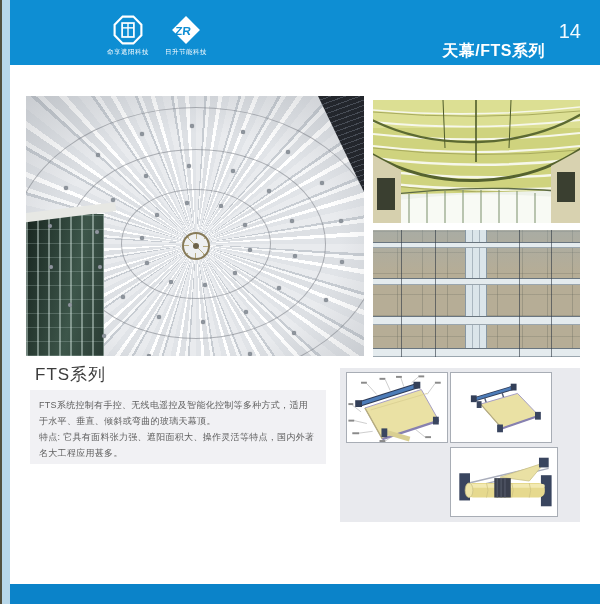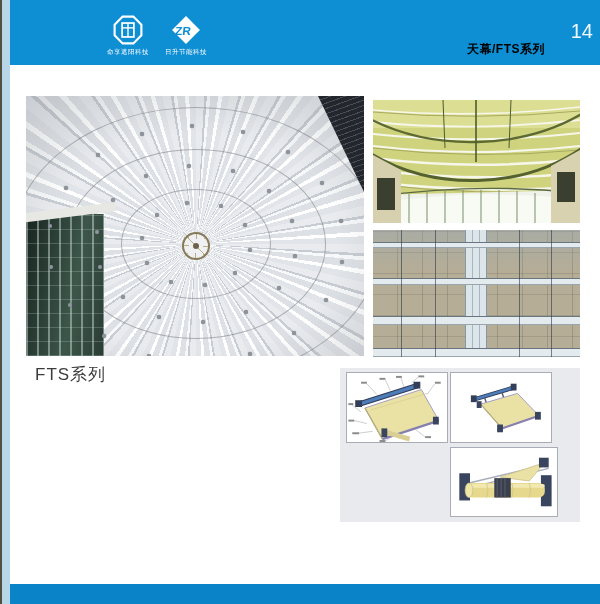--- a/index.html
+++ b/index.html
@@ -10,22 +10,22 @@
   .edge-dark  { position:absolute; left:0; top:0; width:2px; height:604px; background:#51503e; }
   .edge-pale  { position:absolute; left:2px; top:0; width:8px; height:604px; background:#b7d7e9; }
 
   
   .header { position:absolute; left:10px; top:0; right:0; height:65px; background:#0e8ed3; }
   .logo-row { position:absolute; left:95px; top:15px; display:flex; gap:12px; }
   .logo-block { width:46px; display:flex; flex-direction:column; align-items:center; }
   .logo-block svg { display:block; }
   .logo-caption { margin-top:3px; font-size:6.5px; color:#ffffff; white-space:nowrap; letter-spacing:.5px; }
   .hdr-title { position:absolute; right:62px; top:19px; color:#ffffff; font-size:17px; font-weight:bold; letter-spacing:1.2px; white-space:nowrap; }
-  .hdr-page  { position:absolute; right:7px; top:20px; color:#f2faff; font-size:20px; font-weight:400; }
-  .hdr-sub   { position:absolute; right:55px; top:41px; color:#000000; font-size:12px; font-weight:bold; letter-spacing:.5px; }
+  .hdr-page  { position:absolute; right:19px; top:20px; color:#f2faff; font-size:20px; font-weight:400; }
+  .hdr-sub   { position:absolute; right:55px; top:41px; color:#ffffff; font-size:16px; font-weight:bold; letter-spacing:.5px; }
 
   
   .photo { position:absolute; overflow:hidden; background:#14171d; }
   #photo-dome { left:26px; top:96px; width:338px; height:260px; }
   .dome-ellipse { position:absolute; left:-90px; top:-52px; width:520px; height:400px; border-radius:50%;
     background:
       radial-gradient(closest-side, rgba(255,255,255,0) 55%, rgba(120,126,134,.28) 98%),
       repeating-conic-gradient(from 0deg at 50% 50%,
         #e9ebee 0deg 3.2deg, #c7ccd2 3.2deg 4.2deg, #f7f8f9 4.2deg 5.6deg,
         #dde0e4 5.6deg 8.6deg, #ffffff 8.6deg 10.2deg, #e1e4e8 10.2deg 12.857deg);
@@ -205,20 +205,24 @@
     <div class="p3-beam" style="top:48px;height:7px;"></div>
     <div class="p3-beam" style="top:86px;height:9px;"></div>
     <div class="p3-beam" style="top:118px;height:9px;"></div>
     <div class="p3-cable" style="left:28px;"></div>
     <div class="p3-cable" style="left:62px;"></div>
     <div class="p3-cable" style="left:146px;"></div>
     <div class="p3-cable" style="left:178px;"></div>
   </div>
 
   <div class="fts-heading">FTS系列</div>
+  <div class="fts-text">
+    <p>FTS系统控制有手控、无线电遥控及智能化控制等多种方式，适用于水平、垂直、倾斜或弯曲的玻璃天幕顶。</p>
+    <p>特点: 它具有面料张力强、遮阳面积大、操作灵活等特点，国内外著名大工程应用甚多。</p>
+  </div>
 
   <div class="diagram-panel">
     <div class="diagram-box box-a">
       <svg viewBox="0 0 102 71">
         <g stroke="#999999" stroke-width="0.5">
           <line x1="30" y1="22" x2="20" y2="11"></line>
             <line x1="44" y1="18" x2="39" y2="7"></line>
           <line x1="58" y1="14" x2="55" y2="5"></line>
             <line x1="66" y1="10" x2="73" y2="4"></line>
           <line x1="82" y1="22" x2="90" y2="11"></line>

